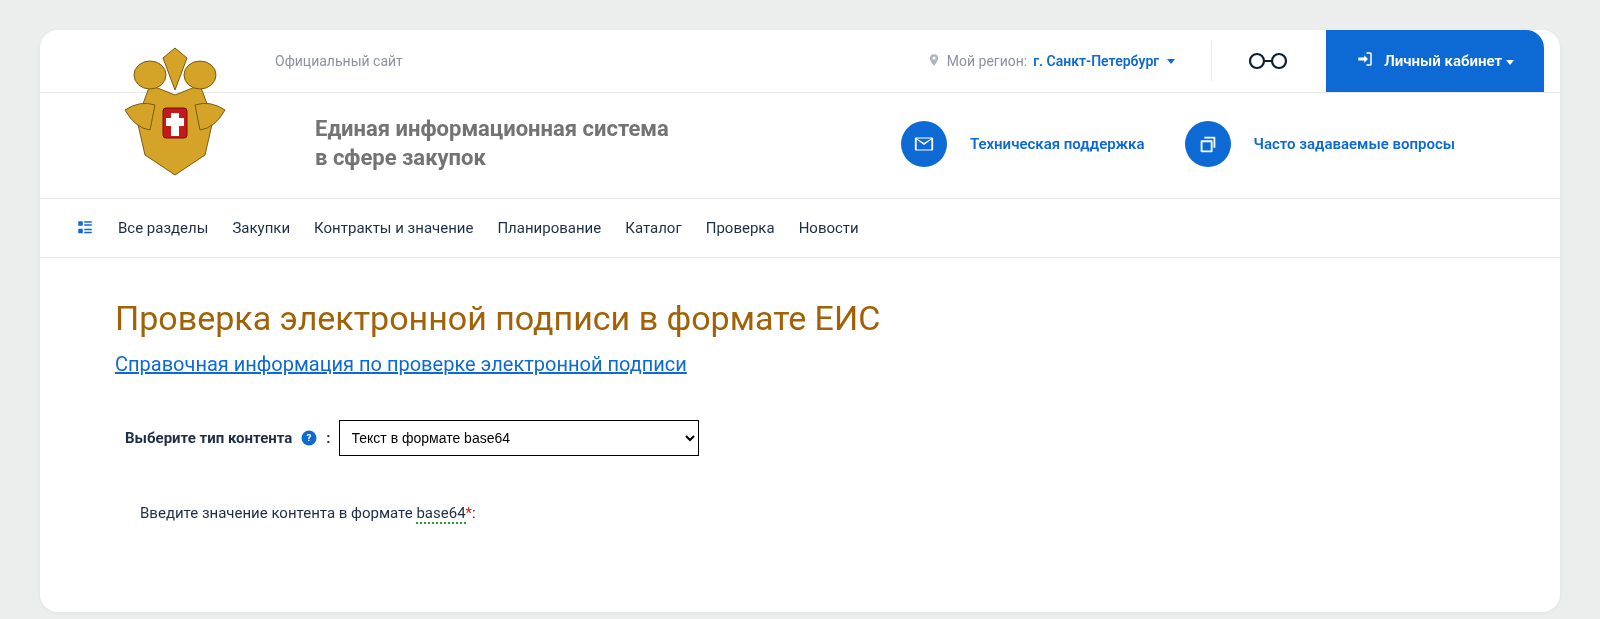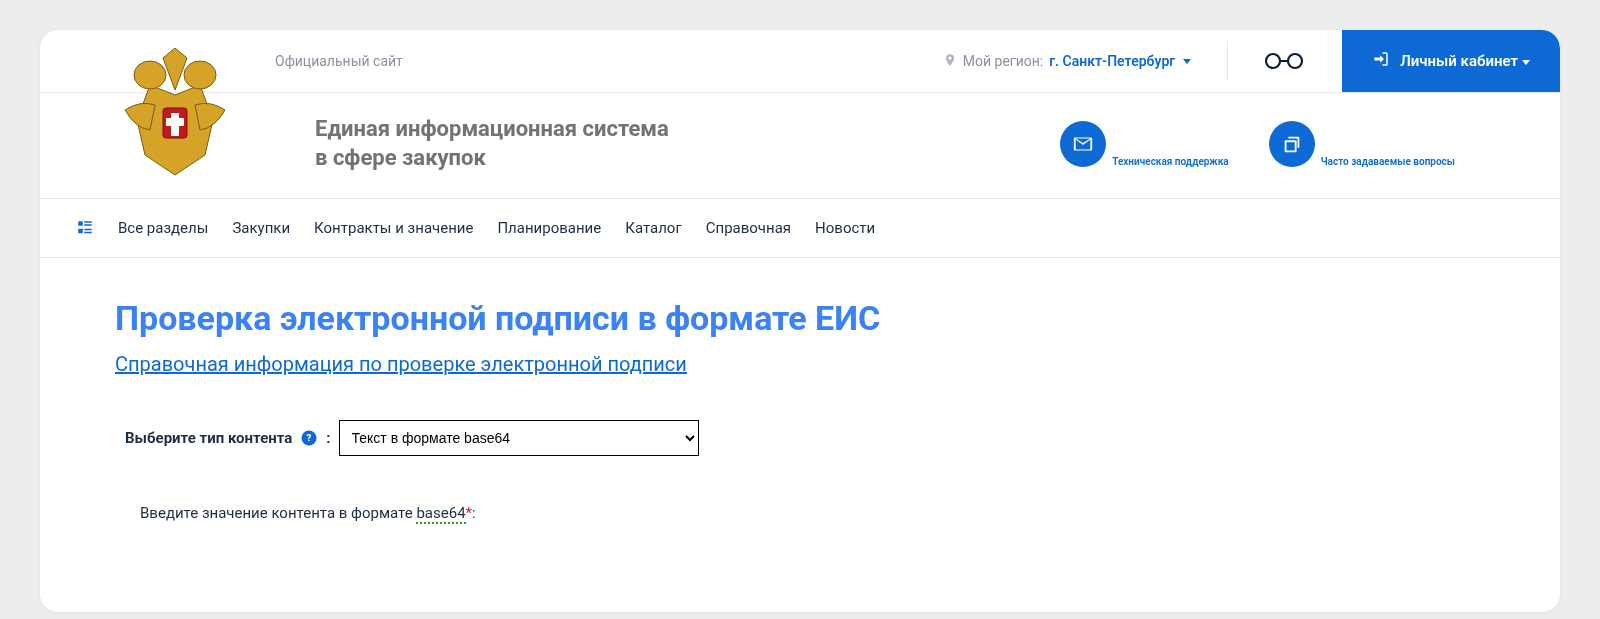--- a/index.html
+++ b/index.html
@@ -12,21 +12,21 @@
     background: #fff;
     border-radius: 18px;
     overflow: hidden;
     box-shadow: 0 1px 4px rgba(0,0,0,0.05);
   }
 
   
   .topbar {
     display: flex;
     align-items: flex-start;
-    padding: 0 0 0 75px;
+    padding: 0 16px 0 75px;
     min-height: 62px;
     border-bottom: 1px solid #e7e9ec;
   }
   .emblem-wrap {
     width: 160px;
     margin-top: 10px;
     margin-bottom: -100px; 
     position: relative;
     z-index: 2;
   }
@@ -71,24 +71,24 @@
   }
   .emblem-gap { width:160px; flex:none; }
   .site-title {
     color:#737373;
     font-size:22px;
     font-weight:700;
     line-height:1.3;
   }
   .quick-link {
     display:flex;
-    align-items:flex-end;
-    gap:6px;
+    align-items:center;
+    gap:23px;
     color:#0d6ad5;
-    font-size:10px;
+    font-size:15px;
     font-weight:600;
     text-decoration:none;
     cursor:pointer;
   }
   .circle-icon {
     width:46px; height:46px; border-radius:50%;
     background:#0d6ad5;
     display:flex; align-items:center; justify-content:center;
     color:#fff;
   }
@@ -105,23 +105,23 @@
   .nav-item {
     color:#1e2f45;
     font-size:15px;
     cursor:pointer;
   }
   .nav-icon { color:#0d6ad5; display:flex; align-items:center; }
 
   
   .main { padding: 40px 75px 90px 75px; }
   .page-title {
-    color:#3b82f6;
+    color:#a16207;
     font-size:34px;
-    font-weight:700;
+    font-weight:400;
     margin-bottom:14px;
   }
   .help-link {
     color:#0d6ad5;
     text-decoration: underline;
     font-size:20px;
     cursor:pointer;
   }
   .form-row {
     margin-top:44px;
@@ -254,21 +254,21 @@
           <rect x="3" y="13" width="6" height="6"></rect>
           <rect x="11" y="13" width="10" height="2"></rect>
           <rect x="11" y="17" width="10" height="2"></rect>
         </svg>
     </span>
     <span class="nav-item">Все разделы</span>
     <span class="nav-item">Закупки</span>
     <span class="nav-item">Контракты и значение</span>
     <span class="nav-item">Планирование</span>
     <span class="nav-item">Каталог</span>
-    <span class="nav-item">Справочная</span>
+    <span class="nav-item">Проверка</span>
     <span class="nav-item">Новости</span>
   </div>
 
   <div class="main">
     <h1 class="page-title">Проверка электронной подписи в формате ЕИС</h1>
     <a class="help-link">Справочная информация по проверке электронной подписи</a>
 
     <div class="form-row">
       <span class="form-label">Выберите тип контента</span>
       <span class="info-ico">

